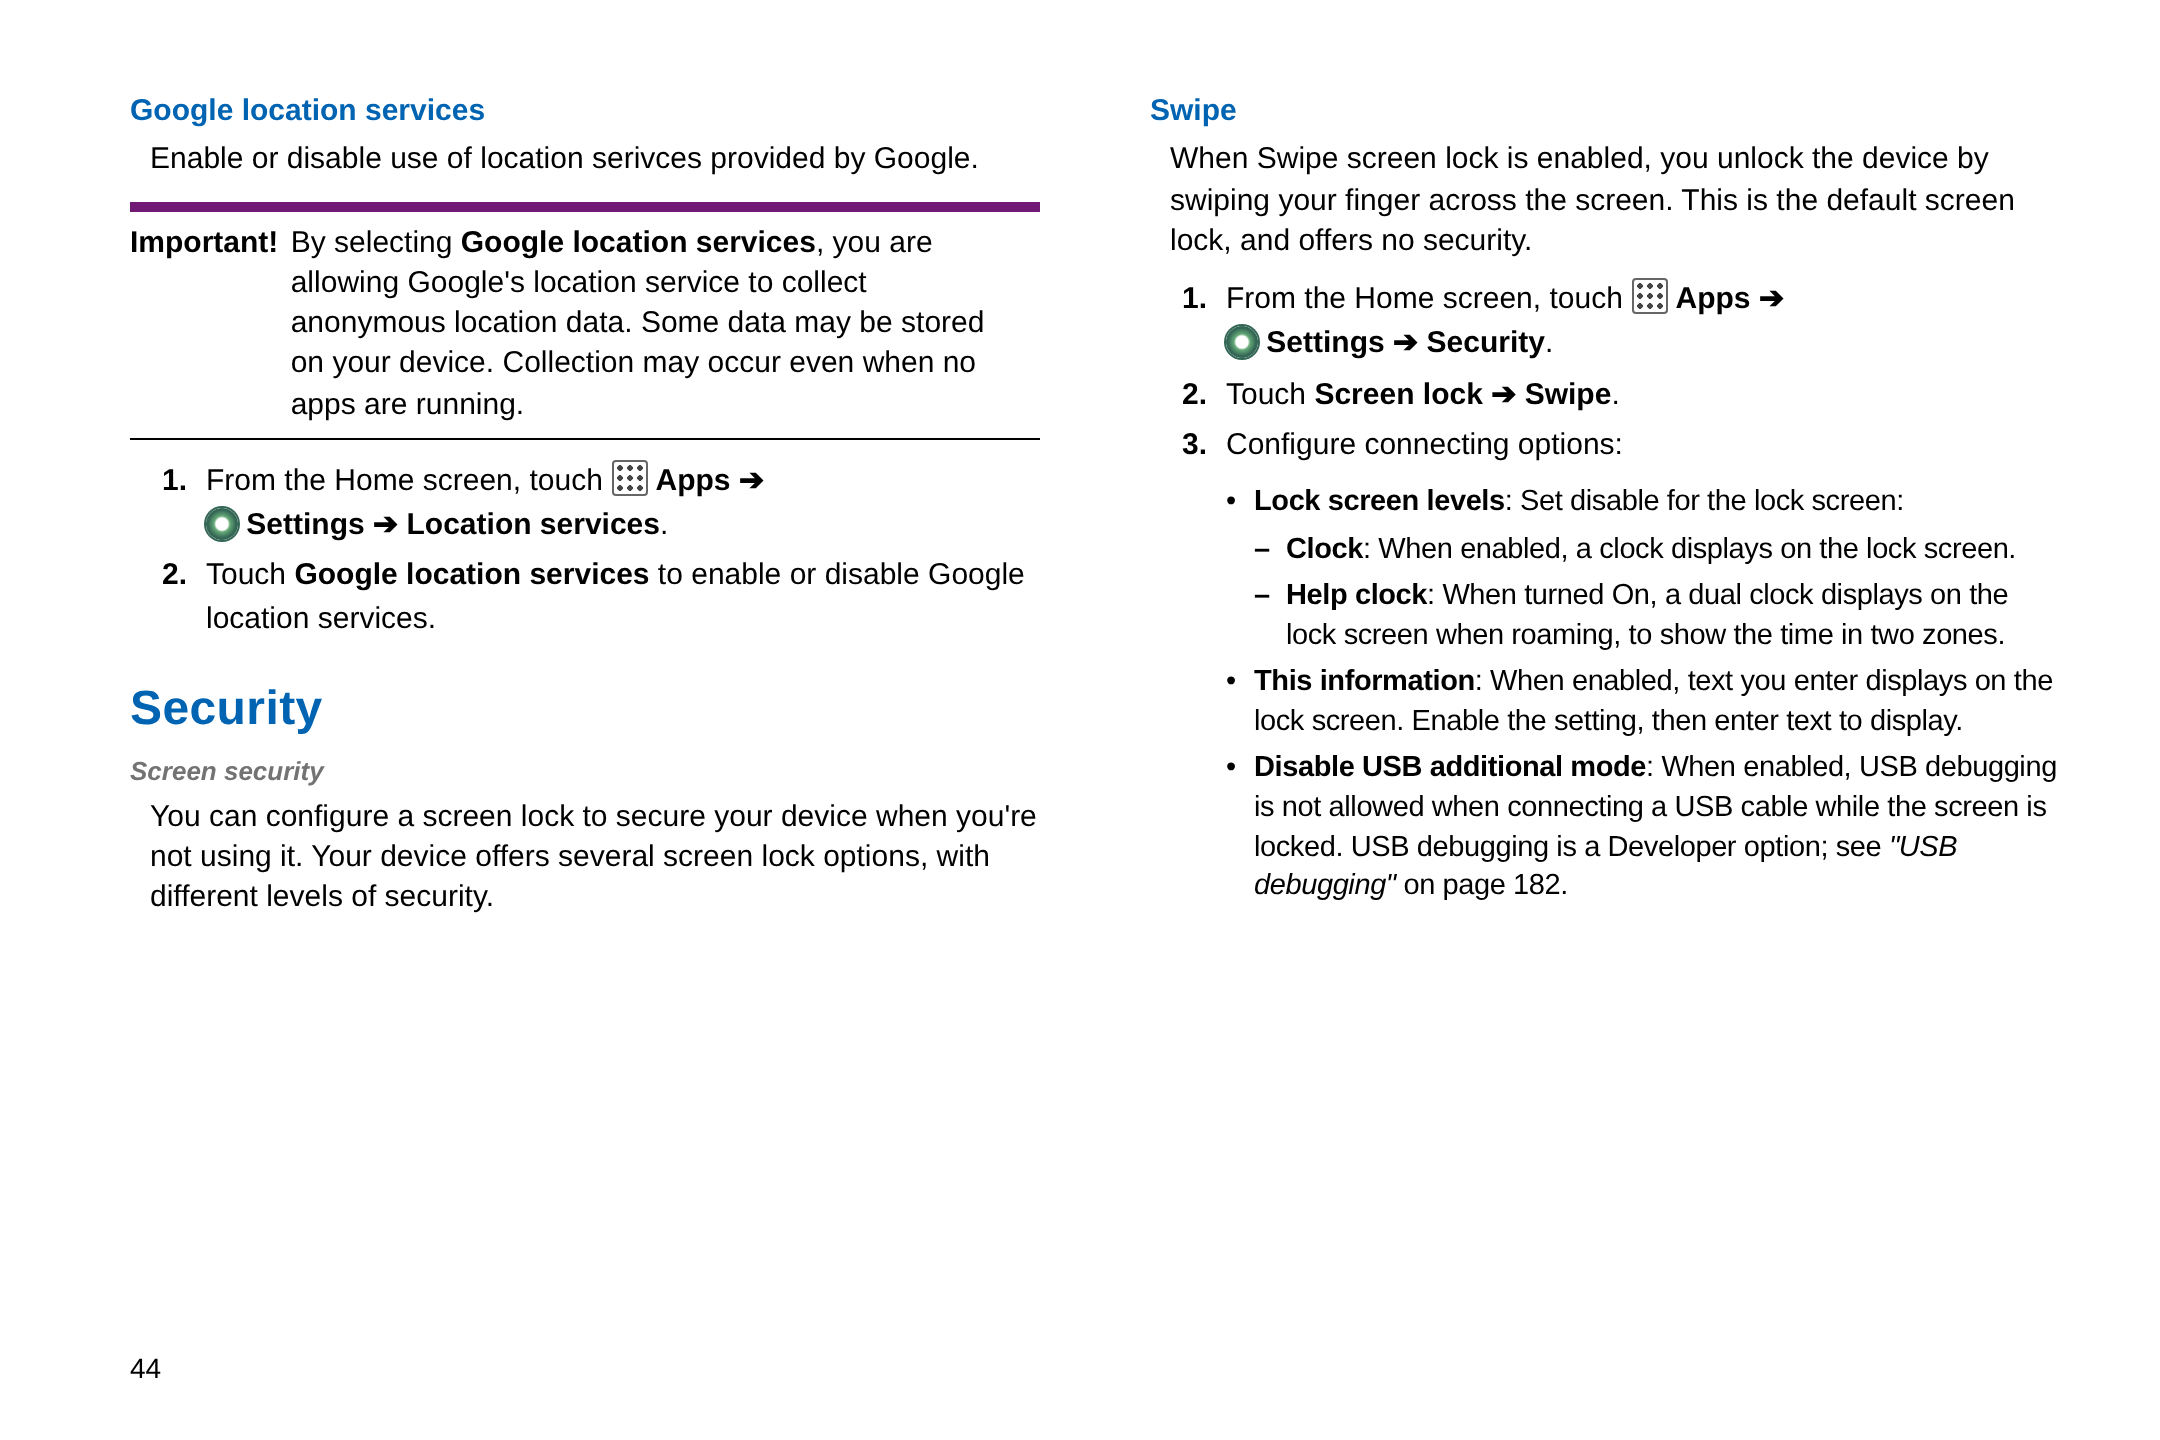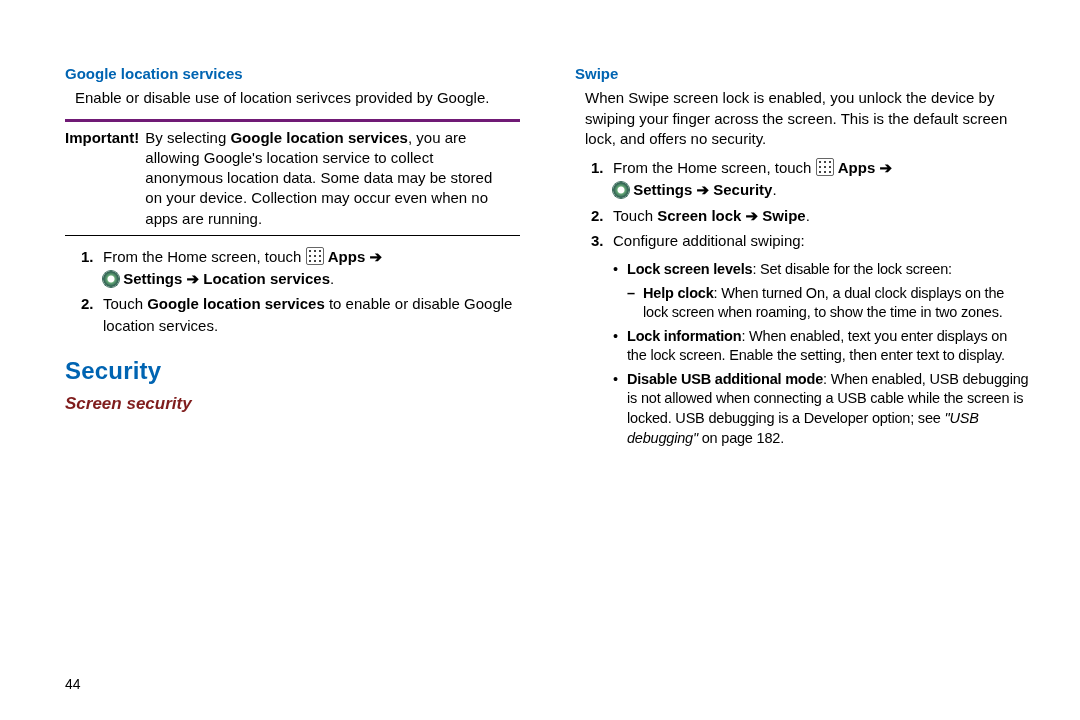--- a/index.html
+++ b/index.html
@@ -17,46 +17,45 @@
     display: flex;
     padding: 40px 50px 20px 65px;
     gap: 55px;
     box-sizing: border-box;
     height: 100%;
     position: relative;
   }
   .col {
     width: 455px;
     line-height: 1.35;
-    margin-top: 18px;
   }
   .heading-blue {
     color: #0064b2;
     font-weight: bold;
     font-size: 15px;
     margin: 6px 0 4px 0;
   }
   .heading-blue-italic {
-    color: #7f1d1d;
+    color: #737373;
     font-weight: bold;
     font-style: italic;
-    font-size: 17px;
+    font-size: 13px;
     margin: 6px 0 4px 0;
   }
   .heading-big {
     color: #0064b2;
     font-weight: 900;
     font-size: 24px;
     margin: 18px 0 2px 0;
     letter-spacing: 0.2px;
   }
   p { margin: 2px 0 6px 0; }
   .indent { padding-left: 10px; }
   .important-box {
-    border-top: 3px solid #701a75;
+    border-top: 5px solid #701a75;
     border-bottom: 1px solid #000;
     padding: 6px 0;
     margin: 10px 0;
   }
   .important-box .label {
     font-weight: bold;
     display: inline-block;
     vertical-align: top;
   }
   .important-box .body {
@@ -183,20 +182,21 @@
         <span class="arrow">➔</span>
         <span class="b"> Location services</span><span>.</span>
       </li>
       <li>
         <span>Touch </span><span class="b">Google location services</span><span> to enable or disable Google location services.</span>
       </li>
     </ol>
 
     <div class="heading-big">Security</div>
     <div class="heading-blue-italic">Screen security</div>
+    <p class="indent">You can configure a screen lock to secure your device when you're not using it. Your device offers several screen lock options, with different levels of security.</p>
 
   </div>
 
   <div class="col">
 
     <div class="heading-blue">Swipe</div>
     <p class="indent">When Swipe screen lock is enabled, you unlock the device by swiping your finger across the screen. This is the default screen lock, and offers no security.</p>
 
     <ol>
       <li>
@@ -206,36 +206,39 @@
         <span class="arrow">➔</span><br>
         <span class="icon icon-settings"></span>
         <span class="b"> Settings </span>
         <span class="arrow">➔</span>
         <span class="b"> Security</span><span>.</span>
       </li>
       <li>
         <span>Touch </span><span class="b">Screen lock </span><span class="arrow">➔</span><span class="b"> Swipe</span><span>.</span>
       </li>
       <li>
-        <span>Configure additional swiping:</span>
+        <span>Configure connecting options:</span>
       </li>
     </ol>
 
     <div class="step-cont">
       <ul class="bullets condensed">
         <li>
           <span class="b">Lock screen levels</span><span>: Set disable for the lock screen:</span>
           <ul class="dashes">
             <li>
+              <span class="b">Clock</span><span>: When enabled, a clock displays on the lock screen.</span>
+            </li>
+            <li>
               <span class="b">Help clock</span><span>: When turned On, a dual clock displays on the lock screen when roaming, to show the time in two zones.</span>
             </li>
           </ul>
         </li>
         <li>
-          <span class="b">Lock information</span><span>: When enabled, text you enter displays on the lock screen. Enable the setting, then enter text to display.</span>
+          <span class="b">This information</span><span>: When enabled, text you enter displays on the lock screen. Enable the setting, then enter text to display.</span>
         </li>
         <li>
           <span class="b">Disable USB additional mode</span><span>: When enabled, USB debugging is not allowed when connecting a USB cable while the screen is locked. USB debugging is a Developer option; see </span><i>"USB debugging"</i><span> on page 182.</span>
         </li>
       </ul>
     </div>
 
   </div>
 
   <div class="pagenum">44</div>

